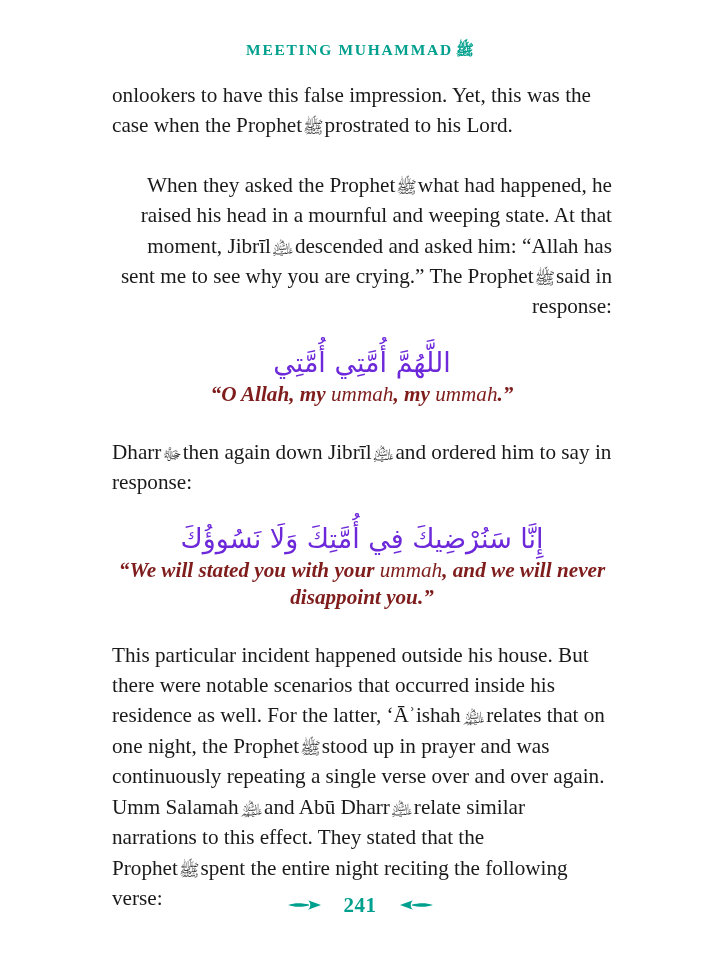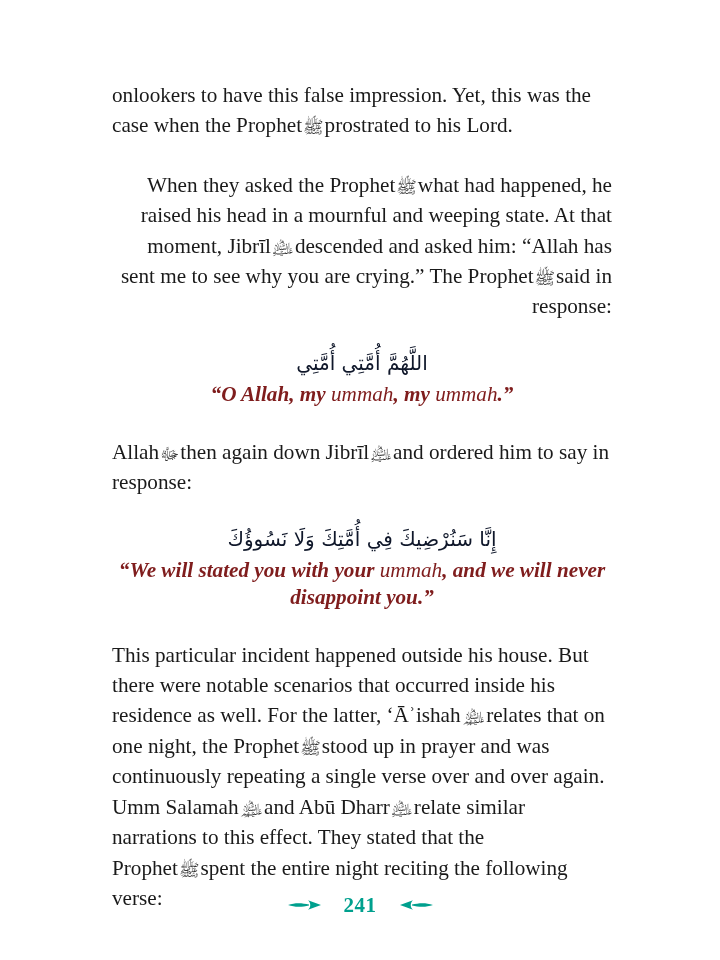--- a/index.html
+++ b/index.html
@@ -78,24 +78,24 @@
     top: 1px;
   }
 
   
   .quote-block {
     text-align: center;
     color: #00a08e;
   }
   .arabic {
     font-family: "DejaVu Sans", sans-serif;
-    font-size: 20px;
+    font-size: 27px;
     line-height: 34px;
     direction: rtl;
-    color: #0f172a;
+    color: #6d28d9;
     margin-bottom: 1px;
   }
   .translation {
     font-family: "Liberation Serif", "DejaVu Serif", serif;
     font-style: italic;
     font-weight: bold;
     font-size: 21.2px;
     line-height: 27px;
     color: #7f1d1d;
   }
@@ -124,39 +124,42 @@
   }
   .orn {
     display: block;
   }
 </style>
 </head>
 <body>
 
 <div class="page">
 
+  <div class="running-head">
+    <span>MEETING MUHAMMAD</span><span class="honorific">ﷺ</span>
+  </div>
 
   <div class="content">
 
     <p class="body-text para-flush"><span>onlookers to have this false impression. Yet, this was the case when the Prophet</span><span class="hon">ﷺ</span><span>prostrated to his Lord.</span></p>
 
     <div class="gap-lg"></div>
 
     <p class="body-text para-center"><span>When they asked the Prophet</span><span class="hon">ﷺ</span><span>what had happened, he raised his head in a mournful and weeping state. At that moment, Jibrīl</span><span class="hon">﵇</span><span>descended and asked him: “Allah has sent me to see why you are crying.” The Prophet</span><span class="hon">ﷺ</span><span>said in response:</span></p>
 
     <div class="gap-md"></div>
 
     <div class="quote-block">
       <div class="arabic">اللَّهُمَّ أُمَّتِي أُمَّتِي</div>
       <div class="translation"><span>“O Allah, my </span><span class="lightword">ummah</span><span>, my </span><span class="lightword">ummah</span><span>.”</span></div>
     </div>
 
     <div class="gap-lg"></div>
 
-    <p class="body-text para-flush"><span>Allah</span><span class="hon">ﷻ</span><span>then again down Jibrīl</span><span class="hon">﵇</span><span>and ordered him to say in response:</span></p>
+    <p class="body-text para-flush"><span>Dharr</span><span class="hon">ﷻ</span><span>then again down Jibrīl</span><span class="hon">﵇</span><span>and ordered him to say in response:</span></p>
 
     <div class="gap-md"></div>
 
     <div class="quote-block">
       <div class="arabic">إِنَّا سَنُرْضِيكَ فِي أُمَّتِكَ وَلَا نَسُوؤُكَ</div>
       <div class="translation"><span>“We will stated you with your </span><span class="lightword">ummah</span><span>, and we will never disappoint you.”</span></div>
     </div>
 
     <div class="gap-lg"></div>
 

